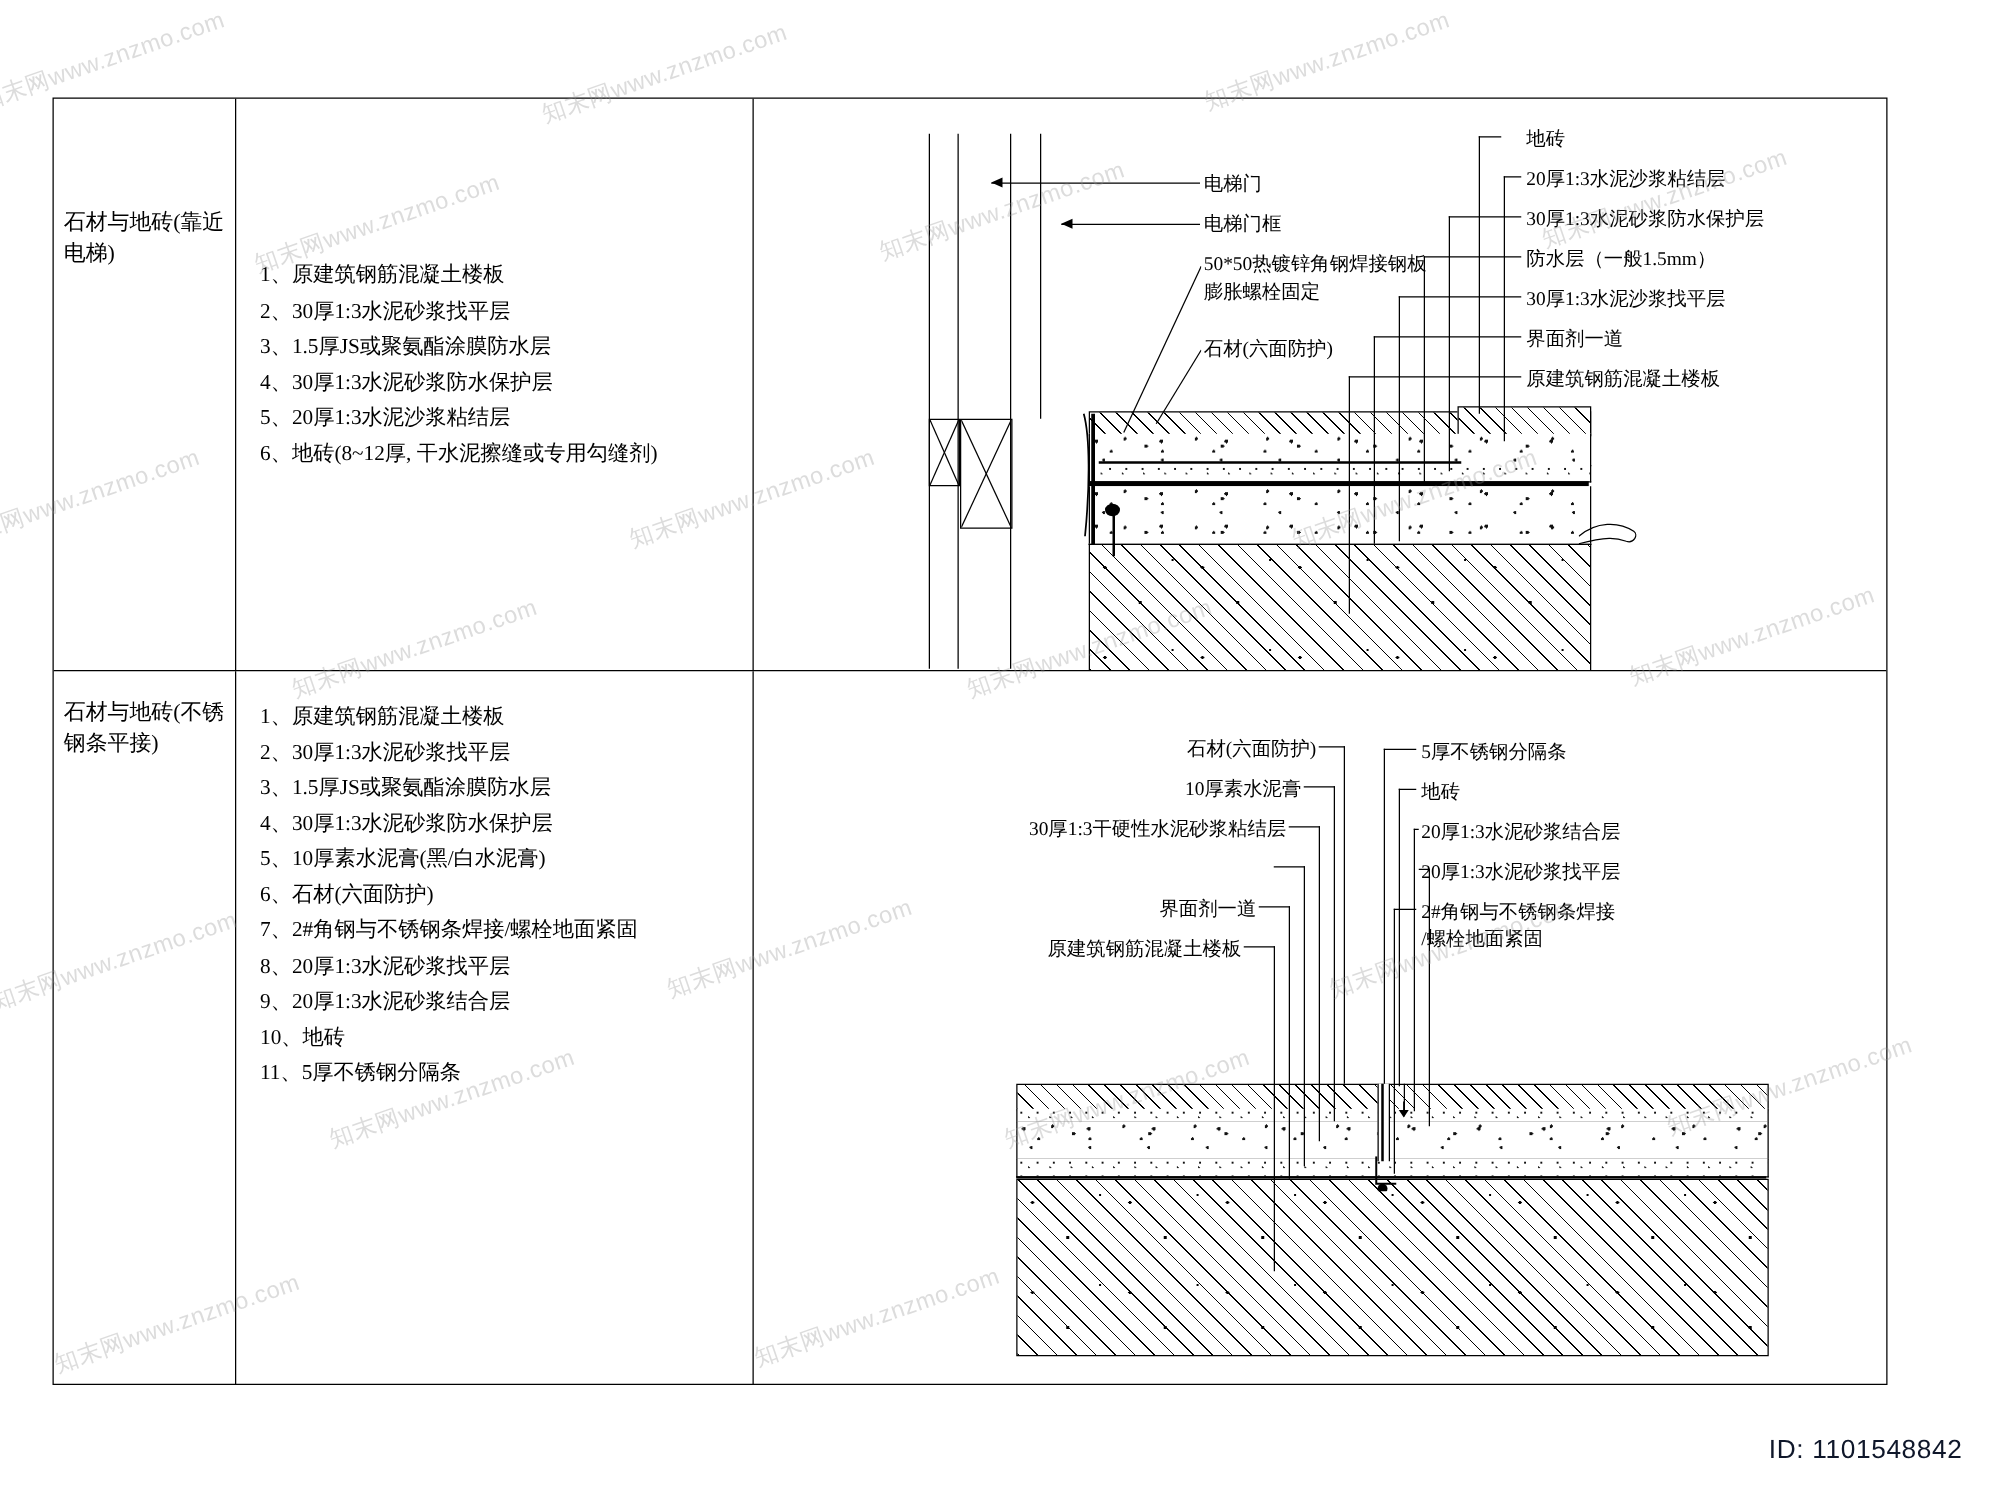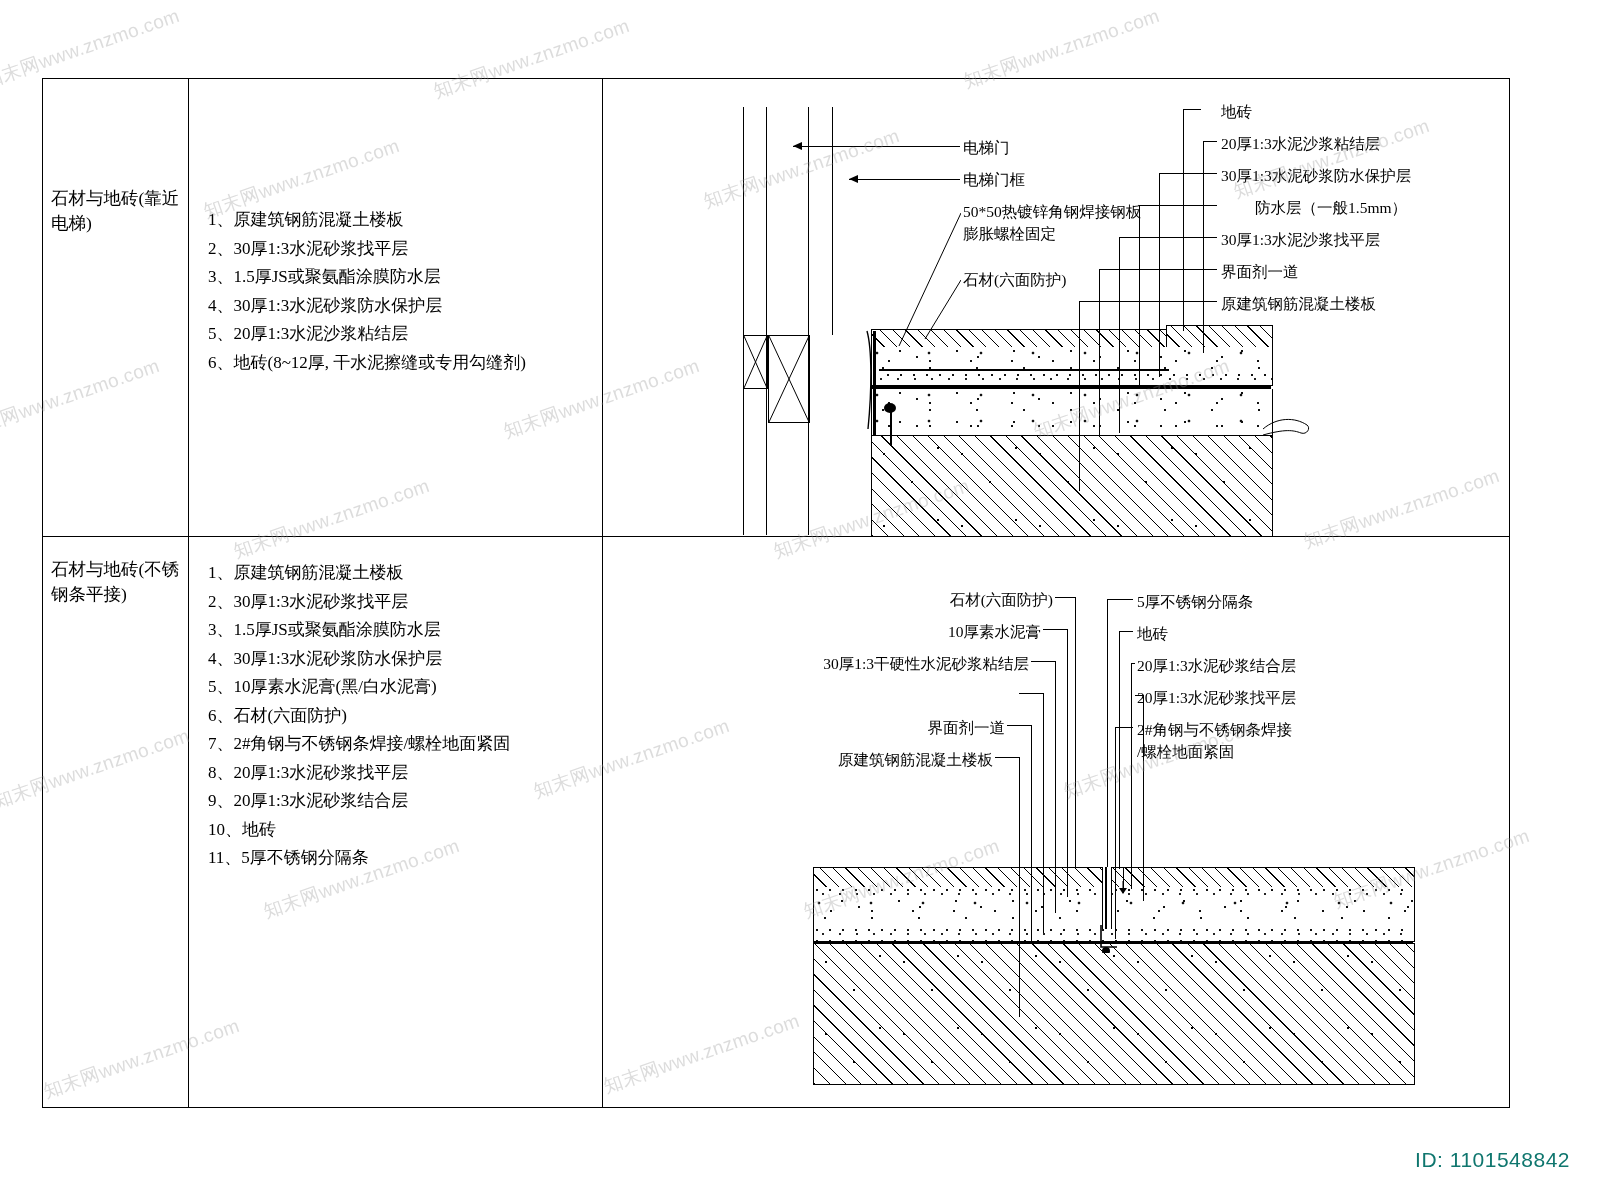--- a/index.html
+++ b/index.html
@@ -43,21 +43,21 @@
     font-weight: bold;
     color: rgba(140,140,140,0.40);
     letter-spacing: 6px;
   }
   .id-text {
     position: absolute;
     right: 30px;
     bottom: 28px;
     font-family: "Liberation Sans", sans-serif;
     font-size: 21px;
-    color: #0f766e;
+    color: #0f172a;
     letter-spacing: 0.5px;
     z-index: 6;
   }
 
   
   .sheet {
     position: absolute;
     left: 42px;
     top: 78px;
     width: 1468px;
@@ -198,21 +198,21 @@
   <div class="wm" style="left:40px; top:1080px;">知末网www.znzmo.com</div>
   <div class="wm" style="left:600px; top:1075px;">知末网www.znzmo.com</div>
 </div>
 <div class="id-text">ID: 1101548842</div>
 
 <div class="sheet">
 
   <div class="row row-1">
 
     <div class="cell-title">
-      <div class="t" style="top:107px;">石材与地砖(靠近电梯)</div>
+      <div class="t" style="top:86px;">石材与地砖(靠近电梯)</div>
     </div>
 
     <div class="cell-list">
       <ol style="top:123px;">
         <li>1、原建筑钢筋混凝土楼板</li>
         <li>2、30厚1:3水泥砂浆找平层</li>
         <li>3、1.5厚JS或聚氨酯涂膜防水层</li>
         <li>4、30厚1:3水泥砂浆防水保护层</li>
         <li>5、20厚1:3水泥沙浆粘结层</li>
         <li>6、地砖(8~12厚, 干水泥擦缝或专用勾缝剂)</li>
@@ -312,21 +312,21 @@
 
       <div class="ln" style="left:496px; top:190px; width:118px; height:1px;"></div>
       <div class="ln" style="left:496px; top:190px; width:1px; height:166px;"></div>
 
       <div class="ln" style="left:476px; top:222px; width:138px; height:1px;"></div>
       <div class="ln" style="left:476px; top:222px; width:1px; height:190px;"></div>
 
       <div class="lbl" style="left:618px; top:22px;">地砖</div>
       <div class="lbl" style="left:618px; top:54px;">20厚1:3水泥沙浆粘结层</div>
       <div class="lbl" style="left:618px; top:86px;">30厚1:3水泥砂浆防水保护层</div>
-      <div class="lbl" style="left:652px; top:118px;text-align:center;">防水层（一般1.5mm）</div>
+      <div class="lbl" style="left:618px; top:118px;text-align:center;">防水层（一般1.5mm）</div>
       <div class="lbl" style="left:618px; top:150px;">30厚1:3水泥沙浆找平层</div>
       <div class="lbl" style="left:618px; top:182px;">界面剂一道</div>
       <div class="lbl" style="left:618px; top:214px;">原建筑钢筋混凝土楼板</div>
 
     </div>
   </div>
 
   <div class="row row-2">
 
     <div class="cell-title">

